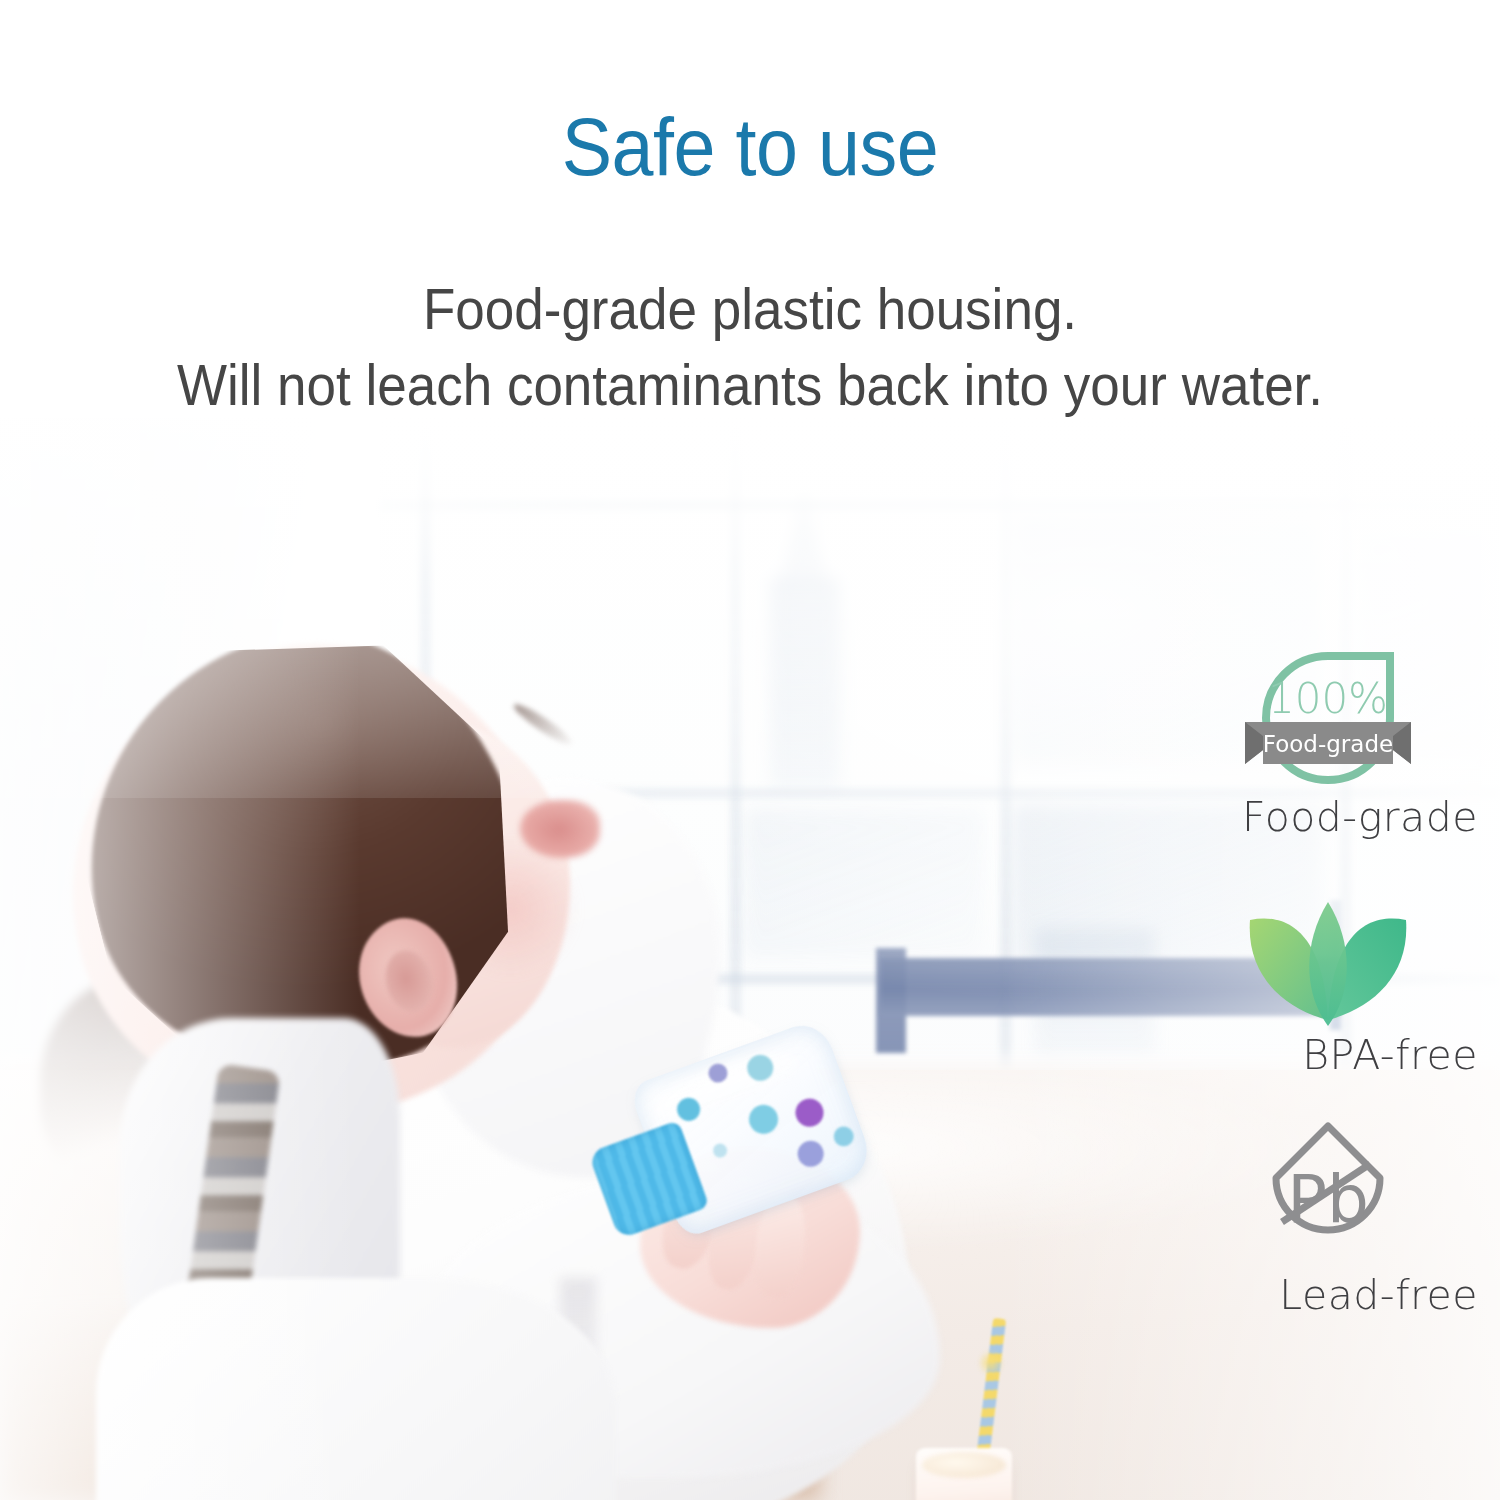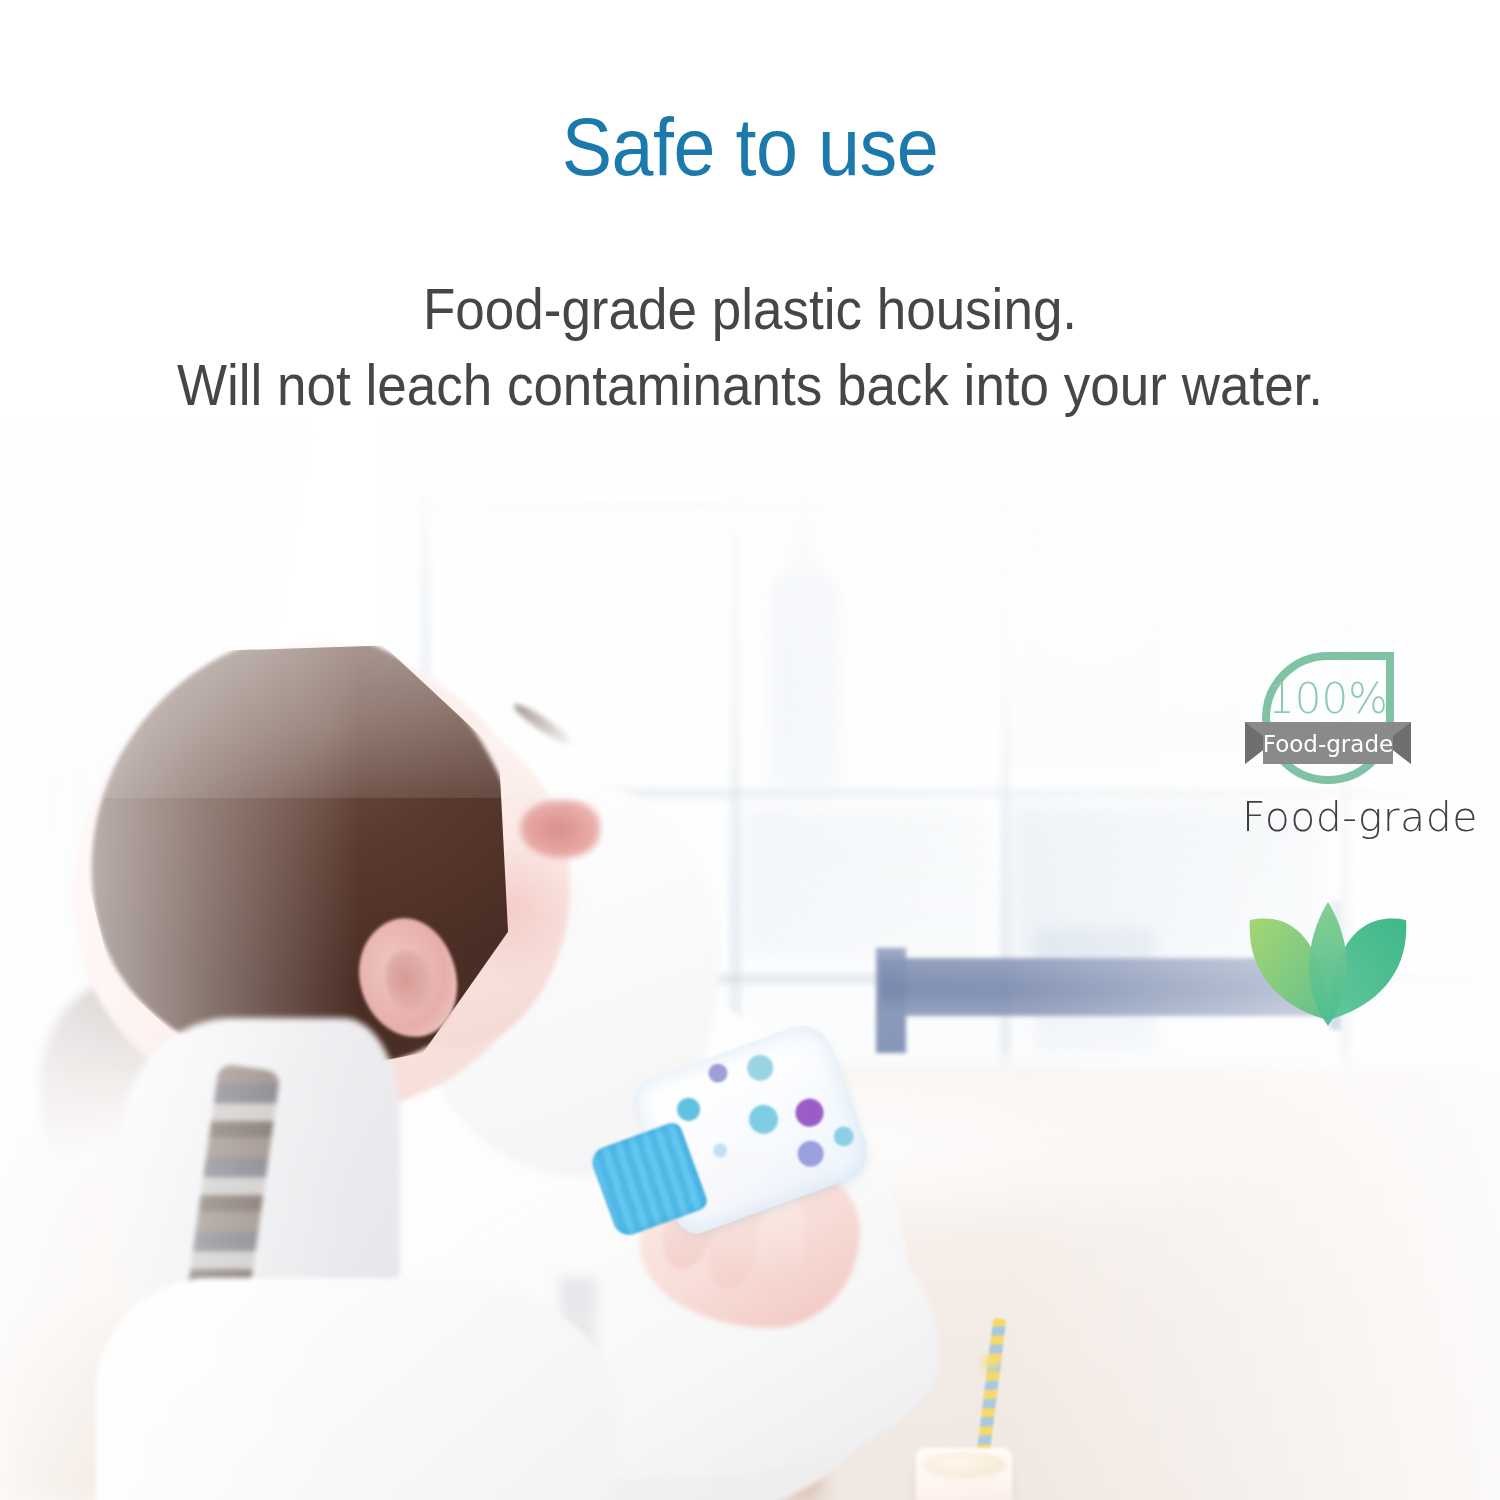--- a/index.html
+++ b/index.html
@@ -534,19 +534,28 @@
             <linearGradient id="lg3" x1="0.5" y1="0" x2="0.5" y2="1">
               <stop offset="0" stop-color="#7ecb8c"></stop>
               <stop offset="1" stop-color="#4cbd92"></stop>
             </linearGradient>
           </defs>
           <path d="M100 142 C54 130 18 96 22 42 C62 34 96 58 100 142 Z" fill="url(#lg1)"></path>
           <path d="M100 142 C146 130 182 96 178 42 C138 34 104 58 100 142 Z" fill="url(#lg2)"></path>
           <path d="M100 148 C76 116 74 66 100 24 C126 66 124 116 100 148 Z" fill="url(#lg3)" opacity="0.95"></path>
         </svg>
       </div>
+      <span class="badge-label">BPA-free</span>
     </div>
 
     <div class="badge badge-lead">
+      <div class="badge-art">
+        <svg class="svg-center" width="160" height="152" viewBox="0 0 160 152">
+          <path d="M80 8 L132 60 A52 52 0 1 1 28 60 Z" fill="none" stroke="#8e8e90" stroke-width="7" stroke-linejoin="round"></path>
+          <text x="80" y="104" text-anchor="middle" font-family="DejaVu Sans, sans-serif" font-size="66" font-weight="400" fill="#8e8e90">Pb</text>
+          <line x1="34" y1="104" x2="122" y2="46" stroke="#8e8e90" stroke-width="7"></line>
+        </svg>
+      </div>
+      <span class="badge-label">Lead-free</span>
     </div>
 
   </div>
 </div>
 
 </body></html>

